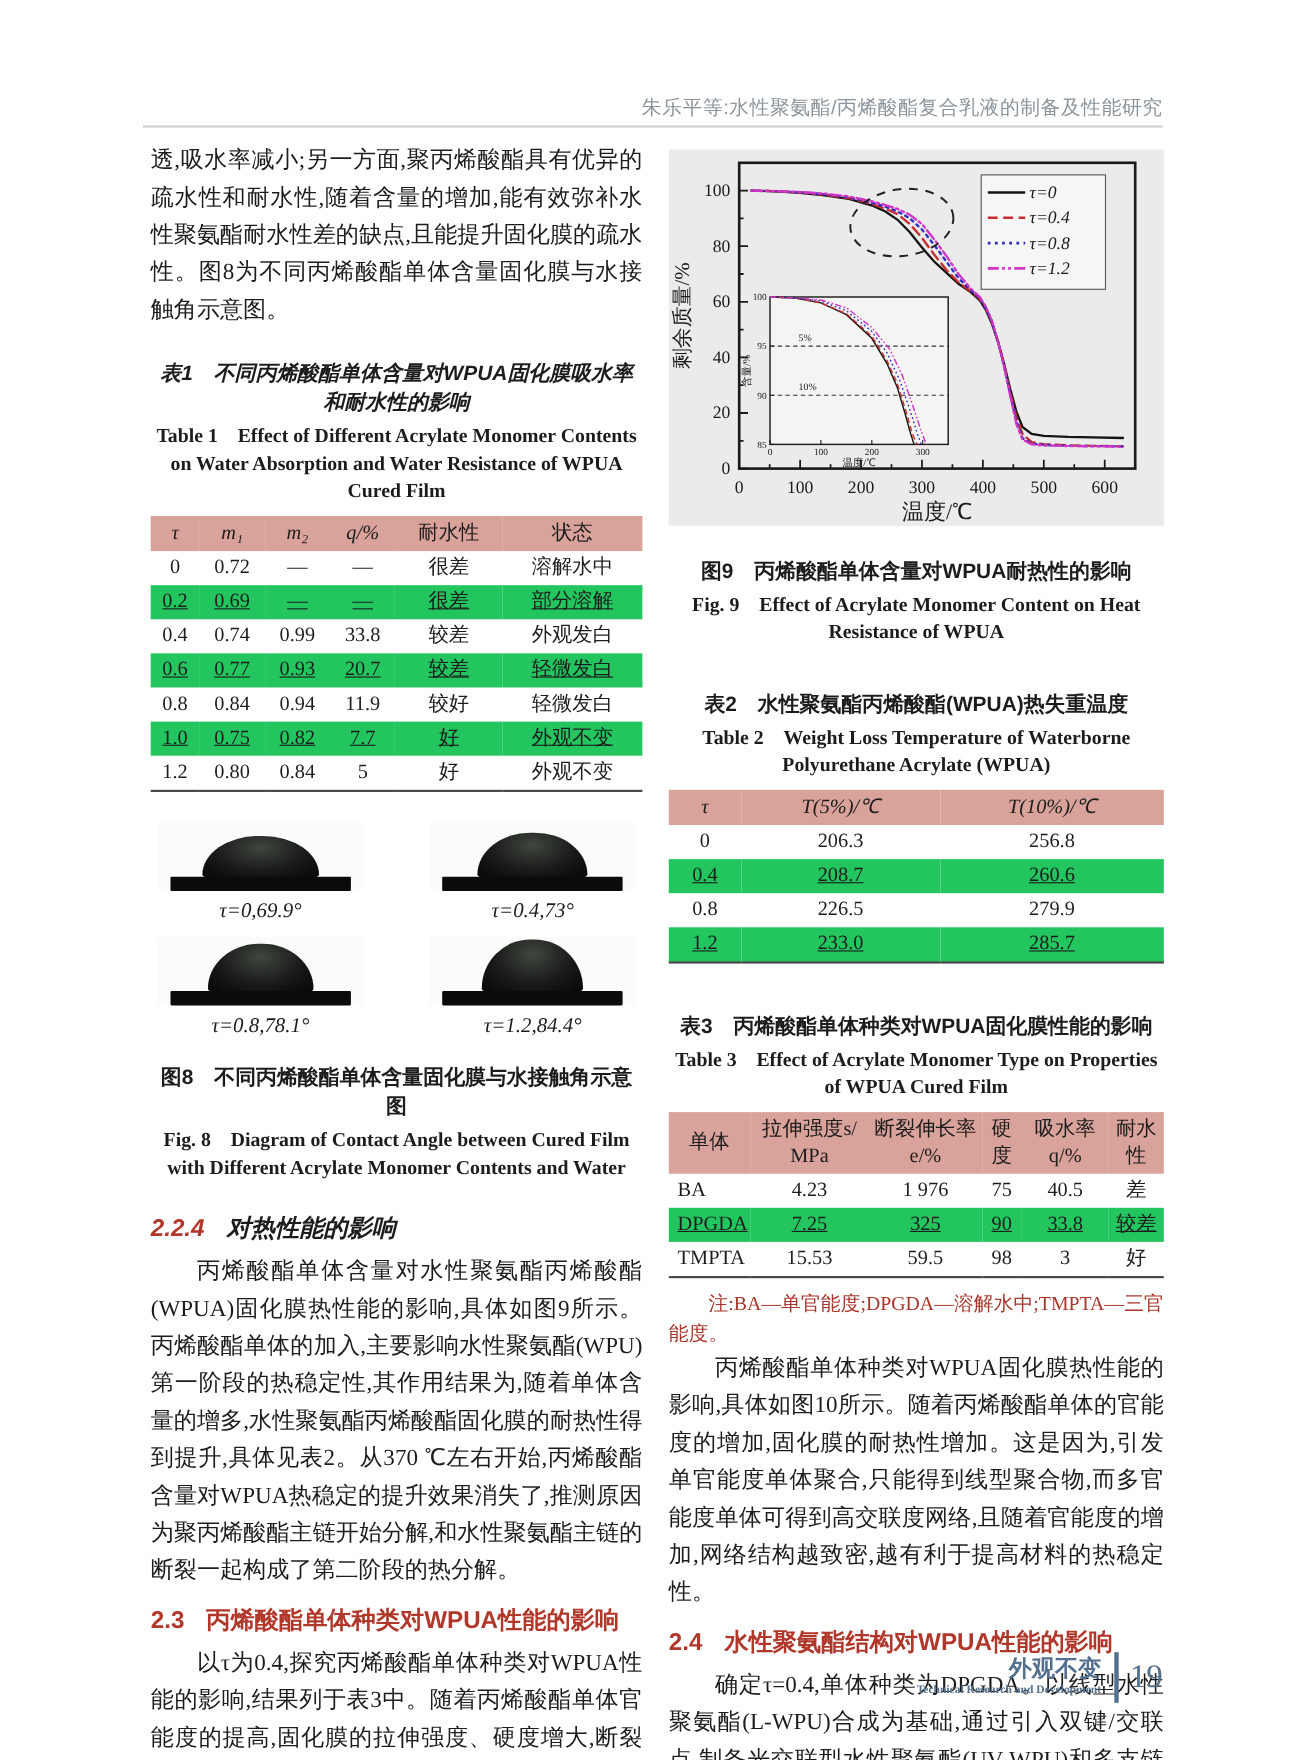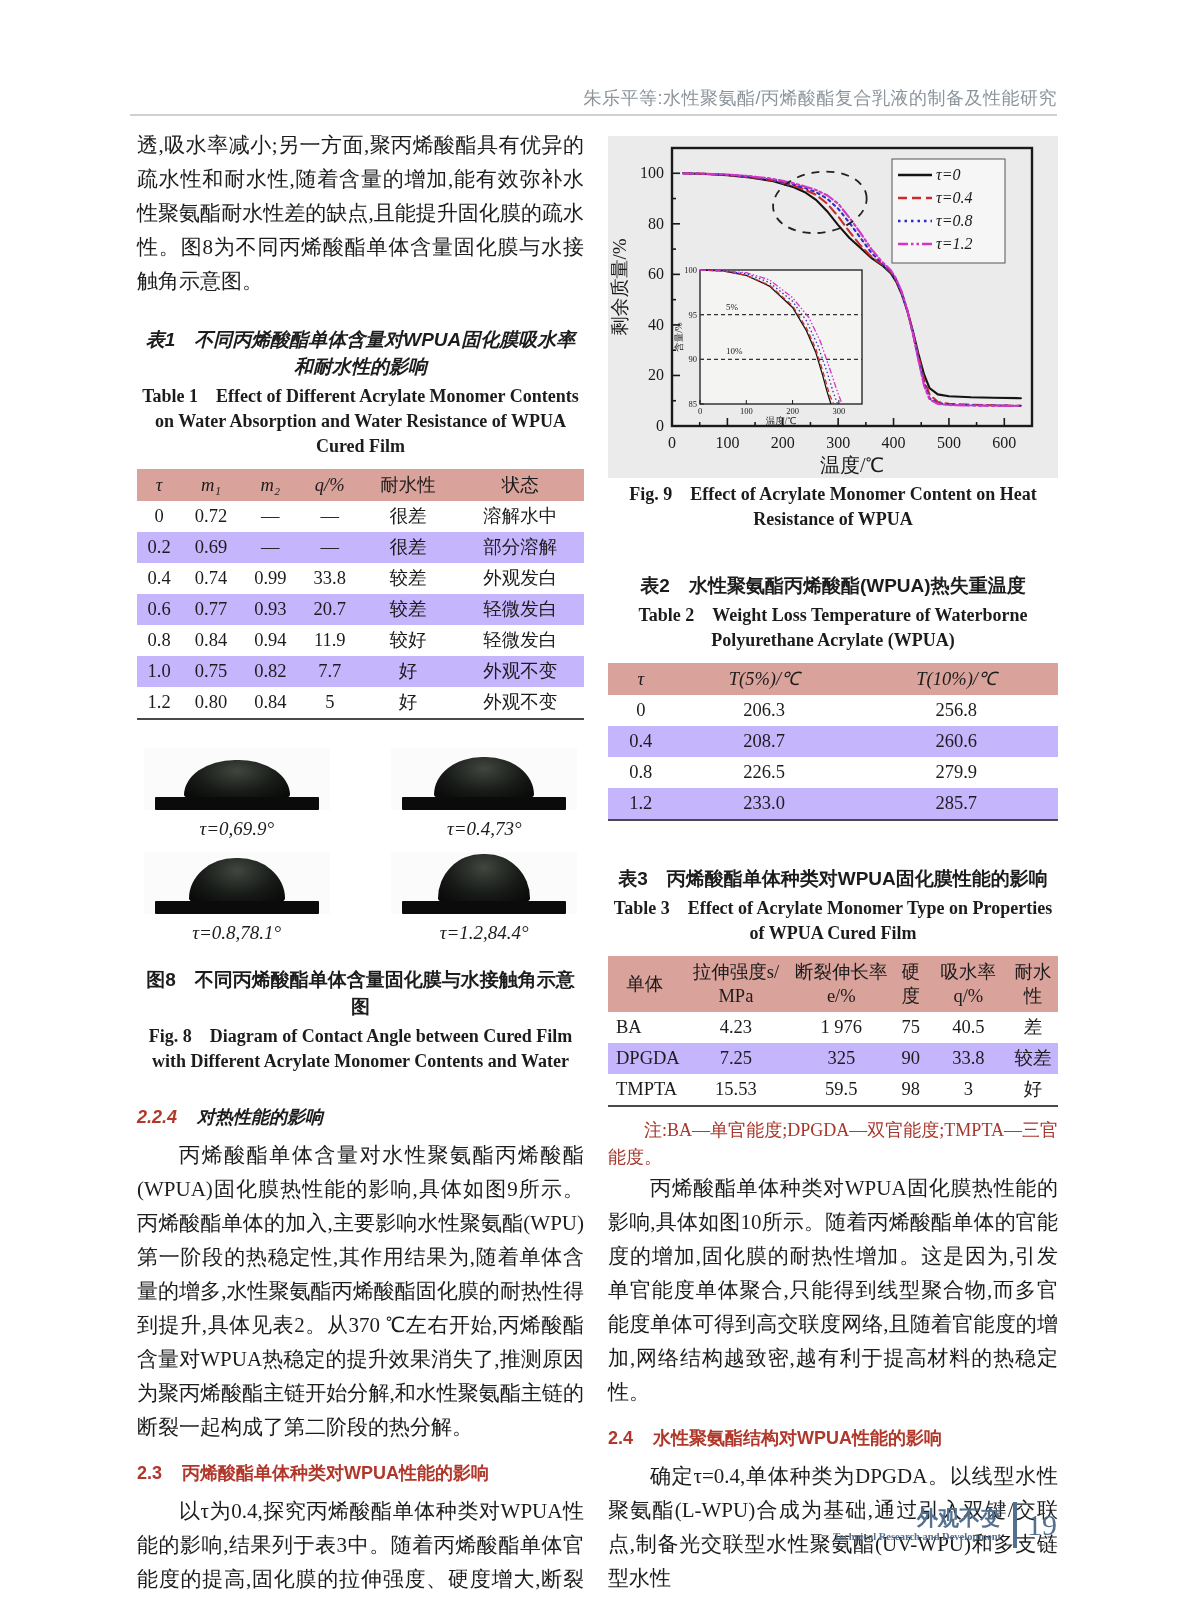--- a/index.html
+++ b/index.html
@@ -12,36 +12,36 @@
   .head-rule { position:absolute; top:114px; left:130px; width:927px; height:2px; background:#ced2d5; }
 
   
   .col-left  { position:absolute; top:128px; left:137px;  width:447px; }
   .col-right { position:absolute; top:136px; left:608px; width:450px; }
 
   .body-par { font-size:21px; line-height:34px; text-align:justify; }
   .indent { text-indent:2em; }
 
   
-  .sec-head { font-family:"Liberation Sans", sans-serif; font-weight:bold; font-size:18px; line-height:30px; margin-top:14px; margin-bottom:6px; }
+  .sec-head { font-family:"Liberation Sans", sans-serif; font-weight:bold; font-size:22px; line-height:30px; margin-top:14px; margin-bottom:6px; }
   .sec-num { color:#b0372a; margin-right:20px; }
   .sec-title-black { color:#1c1c1c; }
   .sec-title-red { color:#b0372a; }
 
   
   .cap-zh { font-family:"Liberation Sans", sans-serif; font-weight:bold; font-size:19px; line-height:27px; text-align:center; }
   .cap-en { font-family:"Liberation Serif", serif; font-weight:bold; font-size:18px; line-height:25px; text-align:center; margin-top:4px; }
 
   
   table.data-tbl { width:100%; border-collapse:collapse; margin-top:10px; font-size:18.5px;
     border-bottom:2px solid #4a4a4a; }
   table.data-tbl th { background:#d9a29a; font-weight:normal; padding:4px 2px; text-align:center; line-height:24px; }
   table.data-tbl th.it { font-style:italic; font-family:"Liberation Serif", serif; }
   table.data-tbl td { padding:3px 2px; text-align:center; line-height:25px; }
-  table.data-tbl tr.shaded td { background:#c4b5fd; }
+  table.data-tbl tr.shaded td { background:#22c55e;text-decoration:underline; }
   table.tbl3 td:first-child { text-align:left; padding-left:8px; }
   .tbl-note { margin-top:10px; font-size:18px; line-height:27px; color:#a8362b; text-align:justify; text-indent:2em; }
 
   
   .ca-grid { display:grid; grid-template-columns:1fr 1fr; column-gap:48px; row-gap:12px; margin-top:28px; }
   .ca-panel { text-align:center; }
   .ca-photo { position:relative; width:186px; height:62px; margin:0 auto; background:#fbfbfb; }
   .ca-bar { position:absolute; bottom:0; left:6%; right:6%; height:13px; background:#0b0b0b; border-radius:1px; }
   .ca-drop { position:absolute; bottom:12px; left:50%; transform:translateX(-50%);
     background:radial-gradient(ellipse at 50% 28%, #41463f 0%, #181b18 55%, #060606 100%);
@@ -276,20 +276,21 @@
         <text x="118" y="173.66666666666669" font-size="9" font-family="Liberation Serif, serif" fill="#1a1a1a">5%</text>
         <line x1="92" y1="223.33333333333334" x2="254" y2="223.33333333333334" stroke="#333" stroke-width="1.1" stroke-dasharray="4,3"></line>
         <text x="118" y="218.33333333333334" font-size="9" font-family="Liberation Serif, serif" fill="#1a1a1a">10%</text>
         <polyline points="92,134 115.14285714285714,134.8933333333333 138.28571428571428,139.35999999999996 161.42857142857144,150.07999999999998 184.57142857142856,171.52000000000004 198.45714285714286,194.74666666666664 207.71428571428572,216.1866666666667 214.65714285714284,239.4133333333333 219.28571428571428,256.3866666666667 222.98857142857145,268" fill="none" stroke="#141414" stroke-width="1.3" stroke-dasharray=""></polyline>
         <polyline points="92,134 115.14285714285714,134.8933333333333 138.28571428571428,139.35999999999996 161.42857142857144,149.1866666666667 184.57142857142856,169.73333333333335 198.45714285714286,192.06666666666666 207.71428571428572,212.61333333333332 216.04571428571427,239.4133333333333 221.6,259.06666666666666 225.7657142857143,268" fill="none" stroke="#c92c2c" stroke-width="1.3" stroke-dasharray="5,3"></polyline>
         <polyline points="92,134 115.14285714285714,134.8933333333333 138.28571428571428,137.57333333333338 161.42857142857144,146.50666666666672 184.57142857142856,165.26666666666665 198.45714285714286,184.92000000000002 210.0285714285714,209.93333333333334 219.28571428571428,236.73333333333335 225.30285714285714,256.3866666666667 229.4685714285714,268" fill="none" stroke="#2d2dc4" stroke-width="1.3" stroke-dasharray="1.5,2.5"></polyline>
         <polyline points="92,134 115.14285714285714,134.8933333333333 138.28571428571428,136.67999999999998 161.42857142857144,143.8266666666666 184.57142857142856,161.69333333333327 200.77142857142854,181.34666666666664 212.34285714285716,205.46666666666667 221.6,232.26666666666665 229.0057142857143,254.6 234.09714285714284,268" fill="none" stroke="#d335c7" stroke-width="1.3" stroke-dasharray="6,2,1.5,2,1.5,2"></polyline>
       </svg>
   </div>
 
+  <div class="cap-zh mt28">图9　丙烯酸酯单体含量对WPUA耐热性的影响</div>
   <div class="cap-en">Fig. 9　Effect of Acrylate Monomer Content on Heat Resistance of WPUA</div>
 
   <div class="cap-zh mt40">表2　水性聚氨酯丙烯酸酯(WPUA)热失重温度</div>
   <div class="cap-en">Table 2　Weight Loss Temperature of Waterborne Polyurethane Acrylate (WPUA)</div>
   <table class="data-tbl">
       <thead>
         <tr>
           <th class="it">τ</th>
           <th class="it">T(5%)/℃</th>
           <th class="it">T(10%)/℃</th>
@@ -352,21 +353,21 @@
         <tr>
           <td>TMPTA</td>
           <td>15.53</td>
           <td>59.5</td>
           <td>98</td>
           <td>3</td>
           <td>好</td>
         </tr>
       </tbody>
     </table>
-  <div class="tbl-note">注:BA—单官能度;DPGDA—双官能度;TMPTA—三官能度。</div>
+  <div class="tbl-note">注:BA—单官能度;DPGDA—溶解水中;TMPTA—三官能度。</div>
 
   <p class="body-par indent">丙烯酸酯单体种类对WPUA固化膜热性能的影响,具体如图10所示。随着丙烯酸酯单体的官能度的增加,固化膜的耐热性增加。这是因为,引发单官能度单体聚合,只能得到线型聚合物,而多官能度单体可得到高交联度网络,且随着官能度的增加,网络结构越致密,越有利于提高材料的热稳定性。</p>
 
   <div class="sec-head">
     <span class="sec-num">2.4</span><span class="sec-title-red">水性聚氨酯结构对WPUA性能的影响</span>
   </div>
   <p class="body-par indent">确定τ=0.4,单体种类为DPGDA。以线型水性聚氨酯(L-WPU)合成为基础,通过引入双键/交联点,制备光交联型水性聚氨酯(UV-WPU)和多支链型水性</p>
 </div>
 
 <div class="footer">

